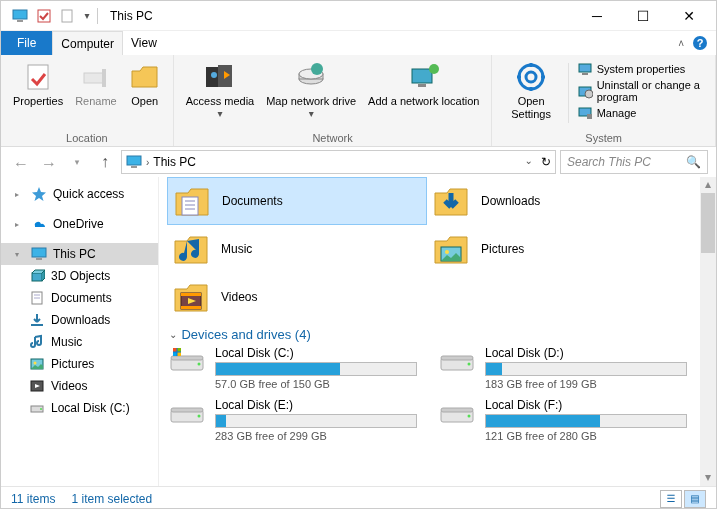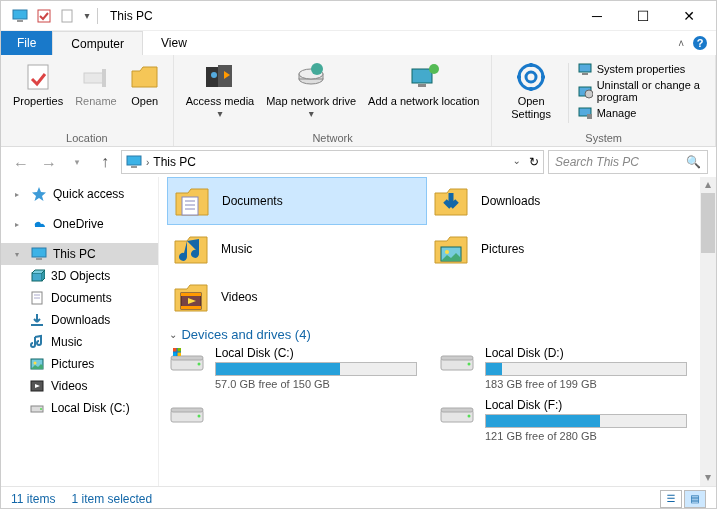--- a/index.html
+++ b/index.html
@@ -7,41 +7,41 @@
 
 .titlebar { display: flex; align-items: center; height: 30px; padding: 0 4px; background: #fff; border-bottom: 1px solid #eee; }
 .qat { display: flex; align-items: center; gap: 2px; padding-left: 4px; }
 .qat-btn { width: 22px; height: 22px; display: flex; align-items: center; justify-content: center; }
 .tb-title { margin-left: 8px; font-size: 12px; }
 .win-ctrl { margin-left: auto; display: flex; }
 .win-btn { width: 46px; height: 30px; display: flex; align-items: center; justify-content: center; font-size: 14px; }
 
 .menubar { display: flex; align-items: center; height: 24px; background: #fff; position: relative; }
 .file-btn { background: #1979ca; color: #fff; padding: 3px 16px; font-size: 12px; height: 24px; display: flex; align-items: center; }
-.tab { padding: 3px 18px; font-size: 12px; height: 24px; display: flex; align-items: center; }
+.tab { padding: 3px 8px; font-size: 12px; height: 24px; display: flex; align-items: center; }
 .tab.active { background: #f5f5f5; border: 1px solid #ddd; border-bottom: none; }
 .help-icon { position: absolute; right: 8px; top: 4px; display:flex; align-items:center; gap:8px; }
 .chev { font-size: 10px; color:#555; }
 
 .ribbon { display: flex; height: 92px; background: #f5f5f5; border-bottom: 1px solid #ddd; }
 .rgroup { display: flex; flex-direction: column; align-items: center; border-right: 1px solid #e4e4e4; padding: 4px 6px 2px 6px; }
 .rgroup-buttons { display: flex; flex: 1; align-items: flex-start; }
 .rgroup-label { font-size: 11px; color: #666; margin-top: 2px; }
 .rbtn { display: flex; flex-direction: column; align-items: center; padding: 2px 6px; text-align: center; font-size: 11px; line-height: 1.2; min-width: 44px; }
 .rbtn .ricon { width: 32px; height: 32px; margin-bottom: 2px; display:flex; align-items:center; justify-content:center; }
 .rlist { display:flex; flex-direction:column; gap:2px; padding:2px 4px; }
 .ritem { display:flex; align-items:center; gap:4px; font-size:11px; }
 .ricon-sm { width:16px; height:16px; display:flex; align-items:center; justify-content:center; }
 
 .navbar { display:flex; align-items:center; height:30px; padding:3px 8px; gap:4px; }
 .nav-arrow { width:24px; height:24px; display:flex; align-items:center; justify-content:center; color:#999; font-size:16px; }
 .nav-arrow.enabled { color:#555; }
 .addressbar { flex:1; display:flex; align-items:center; height:24px; border:1px solid #ccc; padding:0 4px; gap:4px; }
 .addr-dd { margin-left:auto; display:flex; gap:2px; }
-.searchbox { width:160px; height:24px; border:1px solid #ccc; display:flex; align-items:center; padding:0 6px; color:#888; position:relative; }
+.searchbox { width:148px; height:24px; border:1px solid #ccc; display:flex; align-items:center; padding:0 6px; color:#888; position:relative; }
 .search-icon { position:absolute; right:6px; }
 
 .body { display:flex; height: calc(509px - 30px - 24px - 92px - 30px - 24px); }
 .sidebar { width:158px; border-right:1px solid #eee; overflow:hidden; padding-top:6px; }
 .nav-item { display:flex; align-items:center; gap:6px; padding:3px 6px 3px 14px; font-size:12px; }
 .nav-item.sub { padding-left:28px; }
 .nav-item.sel { background:#d8d8d8; }
 .nav-icon { width:16px; height:16px; display:flex; align-items:center; justify-content:center; }
 .expander { width:10px; font-size:8px; color:#888; }
 
@@ -462,20 +462,27 @@
           </div>
         </div>
         <div class="drive">
           <div class="drive-icon">
             <svg width="40" height="32">
               <rect x="4" y="12" width="32" height="12" rx="2" fill="#e5e5e5" stroke="#aaa"></rect>
               <rect x="4" y="10" width="32" height="4" rx="2" fill="#ccc" stroke="#aaa"></rect>
               <circle cx="32" cy="18" r="1.5" fill="#5d5"></circle>
             </svg>
           </div>
+          <div class="drive-info">
+            <div>Local Disk  (E:)</div>
+            <div class="drive-bar">
+              <div class="drive-fill" style="width:5%"></div>
+            </div>
+            <div class="drive-free">283 GB free of 299 GB</div>
+          </div>
         </div>
         <div class="drive">
           <div class="drive-icon">
             <svg width="40" height="32">
               <rect x="4" y="12" width="32" height="12" rx="2" fill="#e5e5e5" stroke="#aaa"></rect>
               <rect x="4" y="10" width="32" height="4" rx="2" fill="#ccc" stroke="#aaa"></rect>
               <circle cx="32" cy="18" r="1.5" fill="#5d5"></circle>
             </svg>
           </div>
           <div class="drive-info">

